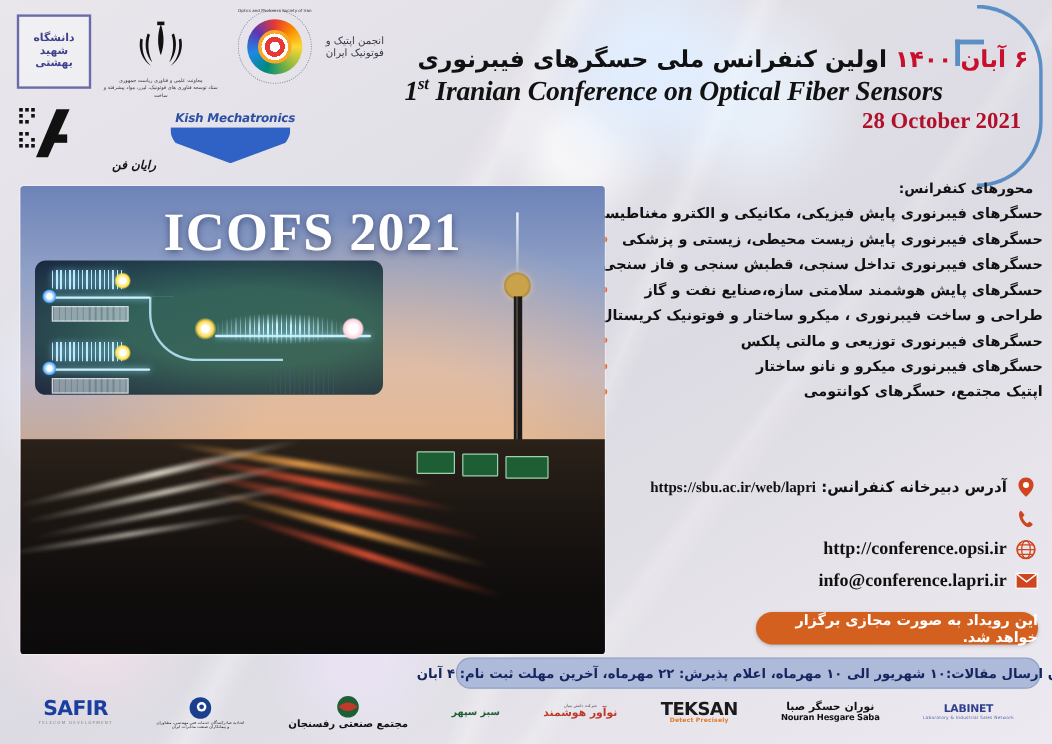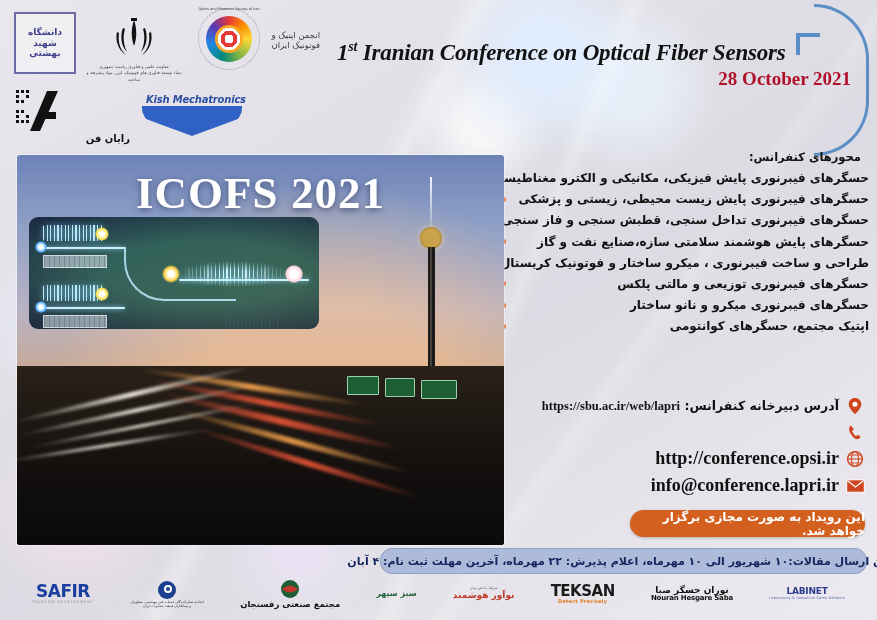--- a/index.html
+++ b/index.html
@@ -53,21 +53,21 @@
      border:1px dotted rgba(60,60,90,.45);}
   .opsi-arc span{position:absolute;left:50%;top:-2px;transform:translateX(-50%);
      font-size:3.4px;color:#333;white-space:nowrap;}
   .opsi-society{left:258px;top:14px;width:62px;height:52px;
      display:flex;align-items:center;justify-content:center;
      color:#2a2a3a;font-size:13px;direction:rtl;opacity:.92;
      font-family:"DejaVu Sans",sans-serif;}
   .rayanfan{left:12px;top:86px;width:120px;height:56px;}
   .rayan-mark{position:absolute;left:2px;top:2px;width:48px;height:46px;}
   .rayan-label{position:absolute;right:2px;bottom:-2px;font-size:10px;font-weight:bold;
-               color:#111;direction:rtl;}
+               color:#111;direction:rtl;font-style:italic;}
   .kish{left:140px;top:92px;width:110px;height:46px;}
   .kish-word{position:absolute;left:6px;top:2px;font-size:10px;font-style:italic;
              font-weight:bold;color:#2b4fa2;letter-spacing:-.2px;}
   .kish-swoosh{position:absolute;left:2px;top:14px;width:100px;height:30px;
      border-radius:0 0 60px 60px / 0 0 34px 34px;background:#2f62c4;
      clip-path:polygon(0 0,100% 0,100% 38%,50% 100%,0 38%);}
 
   
   .headline{position:absolute;right:20px;top:38px;width:520px;text-align:left;
             direction:rtl;}
@@ -156,21 +156,21 @@
   .greensign{position:absolute;background:#1d5e34;border:1px solid #9fd3ae;border-radius:1px;}
 
   
   .contacts{position:absolute;right:12px;top:396px;width:360px;direction:rtl;}
   .crow{display:flex;align-items:center;justify-content:flex-start;margin-bottom:6px;}
   .cicon{flex:0 0 auto;width:20px;height:20px;margin-left:6px;order:1;
          display:flex;align-items:center;justify-content:center;}
   .ctext{order:2;flex:1 1 auto;text-align:right;font-size:12.5px;font-weight:bold;
          color:#111;direction:rtl;white-space:nowrap;}
   .ctext.ltr{direction:ltr;text-align:right;
-             font-family:"Liberation Serif","DejaVu Serif",serif;font-size:18px;}
+             font-family:"Liberation Serif","DejaVu Serif",serif;font-size:15px;}
   .ctext .lat{font-family:"Liberation Serif","DejaVu Serif",serif;direction:ltr;
               display:inline-block;font-size:12.5px;text-align:right;}
   .virtual-btn{position:absolute;right:12px;top:510px;width:235px;height:27px;
     background:#d4601f;border-radius:14px;display:flex;align-items:center;
     justify-content:center;color:#fff;font-size:12px;font-weight:bold;direction:rtl;
     box-shadow:0 1px 3px rgba(0,0,0,.25);}
 
   
   .datebar{position:absolute;left:380px;top:548px;width:485px;height:24px;
     background:#aebada;border:1px solid #8fa0c6;border-radius:12px;
@@ -266,20 +266,24 @@
 
     <div class="logo kish">
       <div class="kish-word">Kish Mechatronics</div>
       <div class="kish-swoosh"></div>
     </div>
   </div>
 
   <div class="bracket"></div>
 
   <div class="headline">
+    <div class="hl-fa">
+      <span class="red">۶ آبان ۱۴۰۰</span>
+      <span>اولین کنفرانس ملی حسگرهای فیبرنوری</span>
+    </div>
     <div class="hl-en">
       <span>1</span><span class="ord">st</span>
       <span>Iranian Conference on Optical Fiber Sensors</span>
     </div>
     <div class="hl-date">28 October 2021</div>
   </div>
 
   <div class="topics">
     <div class="topics-head">محورهای کنفرانس:</div>
 

